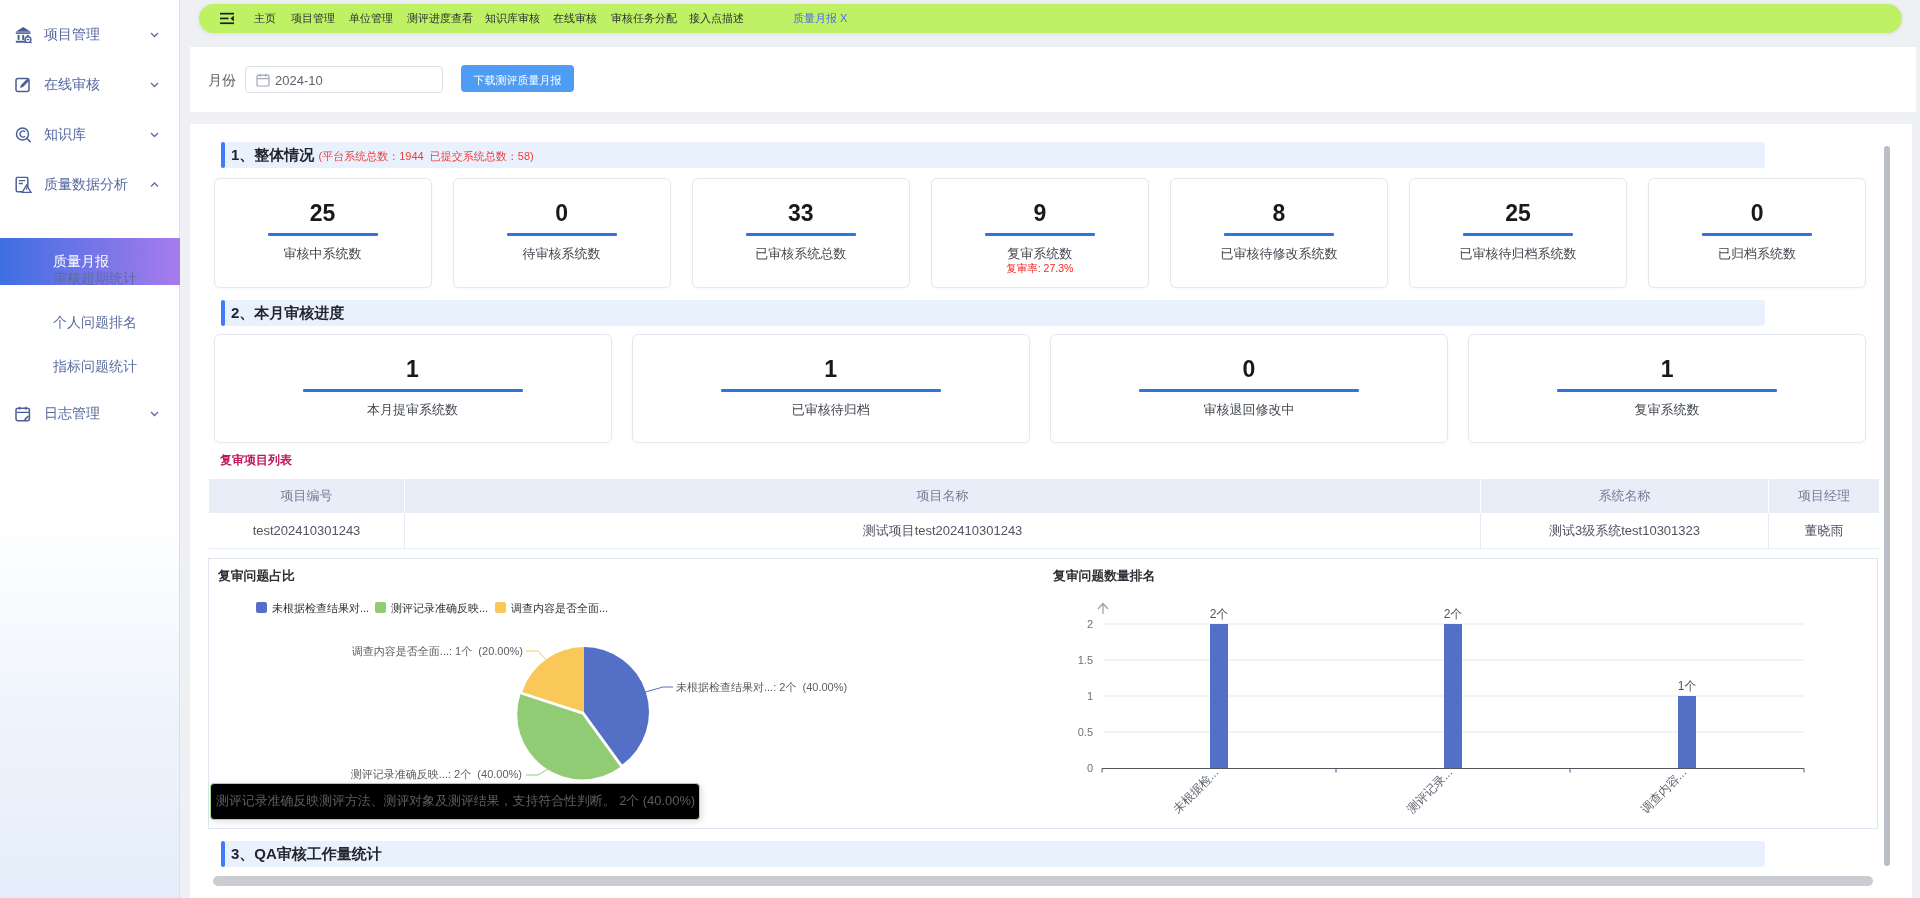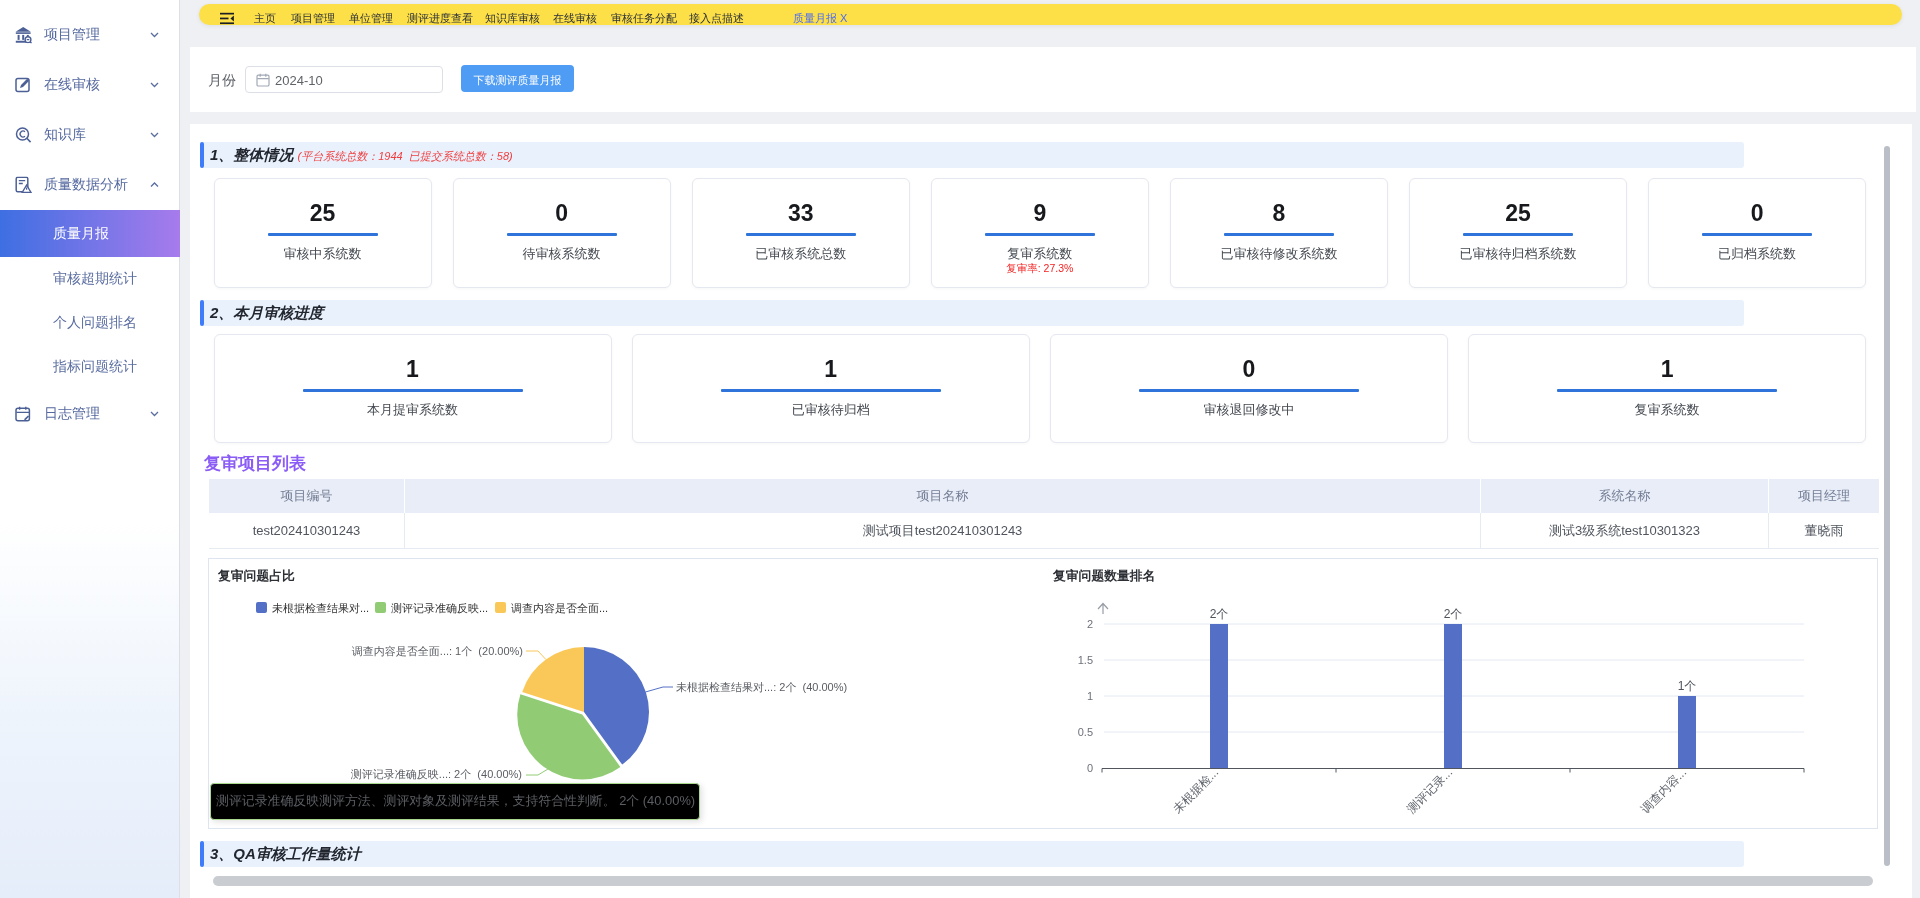--- a/index.html
+++ b/index.html
@@ -7,34 +7,34 @@
 body { font-family:"Liberation Sans",sans-serif; background:#eef0f4; position:relative; }
 
 
 #sidebar { position:absolute; left:0; top:0; width:180px; height:898px; background:linear-gradient(180deg,#ffffff 0%,#ffffff 58%,#eef4fc 80%,#e5edfa 100%); border-right:1px solid #dcdfe6; }
 .mi { position:absolute; left:0; width:180px; height:50px; color:#55699f; font-size:14px; }
 .mi .txt { position:absolute; left:44px; top:50%; transform:translateY(-50%); }
 .mi svg.ic { position:absolute; left:15px; top:50%; transform:translateY(-50%); }
 .mi svg.chev { position:absolute; left:150px; top:50%; transform:translateY(-50%); }
 .smi { position:absolute; left:0; width:180px; color:#5a6da1; font-size:14px; }
 .smi .txt { position:absolute; left:53px; top:50%; transform:translateY(-50%); }
-.smi.sel { background:linear-gradient(90deg,#3e6fe2,#a77bec); color:#fff; }
-
-
-#navbar { position:absolute; left:199px; top:4px; width:1703px; height:21px; background:#fde047; border-radius:15px; box-shadow:0 1px 4px rgba(0,21,41,.08); }
+.smi.sel { background:linear-gradient(90deg,#3e6fe2,#a77bec); color:#fff;margin-top:28px; }
+
+
+#navbar { position:absolute; left:199px; top:4px; width:1703px; height:29px; background:#bef264; border-radius:15px; box-shadow:0 1px 4px rgba(0,21,41,.08); }
 .tab { position:absolute; top:0; height:29px; line-height:29px; font-size:11px; color:#2d3138; white-space:nowrap; }
 .tab.act { color:#4a6af5; }
 
 
 #filter { position:absolute; left:190px; top:47px; width:1726px; height:65px; background:#fff; }
 
 
 #panel { position:absolute; left:190px; top:124px; width:1722px; height:774px; background:#fff; }
 
-.shead { position:absolute; left:200px; width:1544px; height:26px; background:#e9f1fd; border-radius:3px;font-style:italic; }
+.shead { position:absolute; left:221px; width:1544px; height:26px; background:#e9f1fd; border-radius:3px; }
 .shead .bar { position:absolute; left:0; top:0; width:4px; height:26px; background:#3e7cf9; border-radius:3px; }
 .shead .t { position:absolute; left:10px; top:0; line-height:26px; font-size:15px; font-weight:bold; color:#22262e; }
 .shead .red { font-weight:normal; font-size:11px; color:#f03e3e; }
 
 .card { position:absolute; background:#fff; border:1px solid #e5e8f0; border-radius:6px; box-shadow:0 1px 3px rgba(31,45,61,.04); }
 .card .num { position:absolute; left:0; top:21px; width:100%; text-align:center; font-size:23px; font-weight:bold; color:#17191d; }
 .card .ul { position:absolute; top:54px; left:50%; transform:translateX(-50%); height:3px; background:#2e74da; border-radius:1px; }
 .card .lbl { position:absolute; left:0; top:66px; width:100%; text-align:center; font-size:13px; color:#43484f; }
 .card .sub { position:absolute; left:0; top:83px; width:100%; text-align:center; font-size:10.5px; color:#f52222; }
 
@@ -226,21 +226,21 @@
     <div class="num">0</div>
     <div class="ul" style="width:220px"></div>
     <div class="lbl">审核退回修改中</div>
   </div>
 <div class="card" style="left:1468.1px;top:334px;width:398px;height:109px;">
     <div class="num">1</div>
     <div class="ul" style="width:220px"></div>
     <div class="lbl">复审系统数</div>
   </div>
 
-<div style="position:absolute;left:204px;top:452px;font-size:17px;font-weight:bold;color:#8b5cf6;">复审项目列表</div>
+<div style="position:absolute;left:220px;top:452px;font-size:12px;font-weight:bold;color:#be185d;">复审项目列表</div>
 <div id="tbl">
   <div class="hrow" style="left:0;width:195px;">项目编号</div>
   <div class="hrow" style="left:196px;width:1075px;">项目名称</div>
   <div class="hrow" style="left:1272px;width:287px;">系统名称</div>
   <div class="hrow" style="left:1560px;width:110px;">项目经理</div>
   <div class="brow" style="left:0;width:196px;border-right:1px solid #e6ebf2;">test202410301243</div>
   <div class="brow" style="left:196px;width:1076px;border-right:1px solid #e6ebf2;">测试项目test202410301243</div>
   <div class="brow" style="left:1272px;width:288px;border-right:1px solid #e6ebf2;">测试3级系统test10301323</div>
   <div class="brow" style="left:1560px;width:110px;">董晓雨</div>
 </div>

